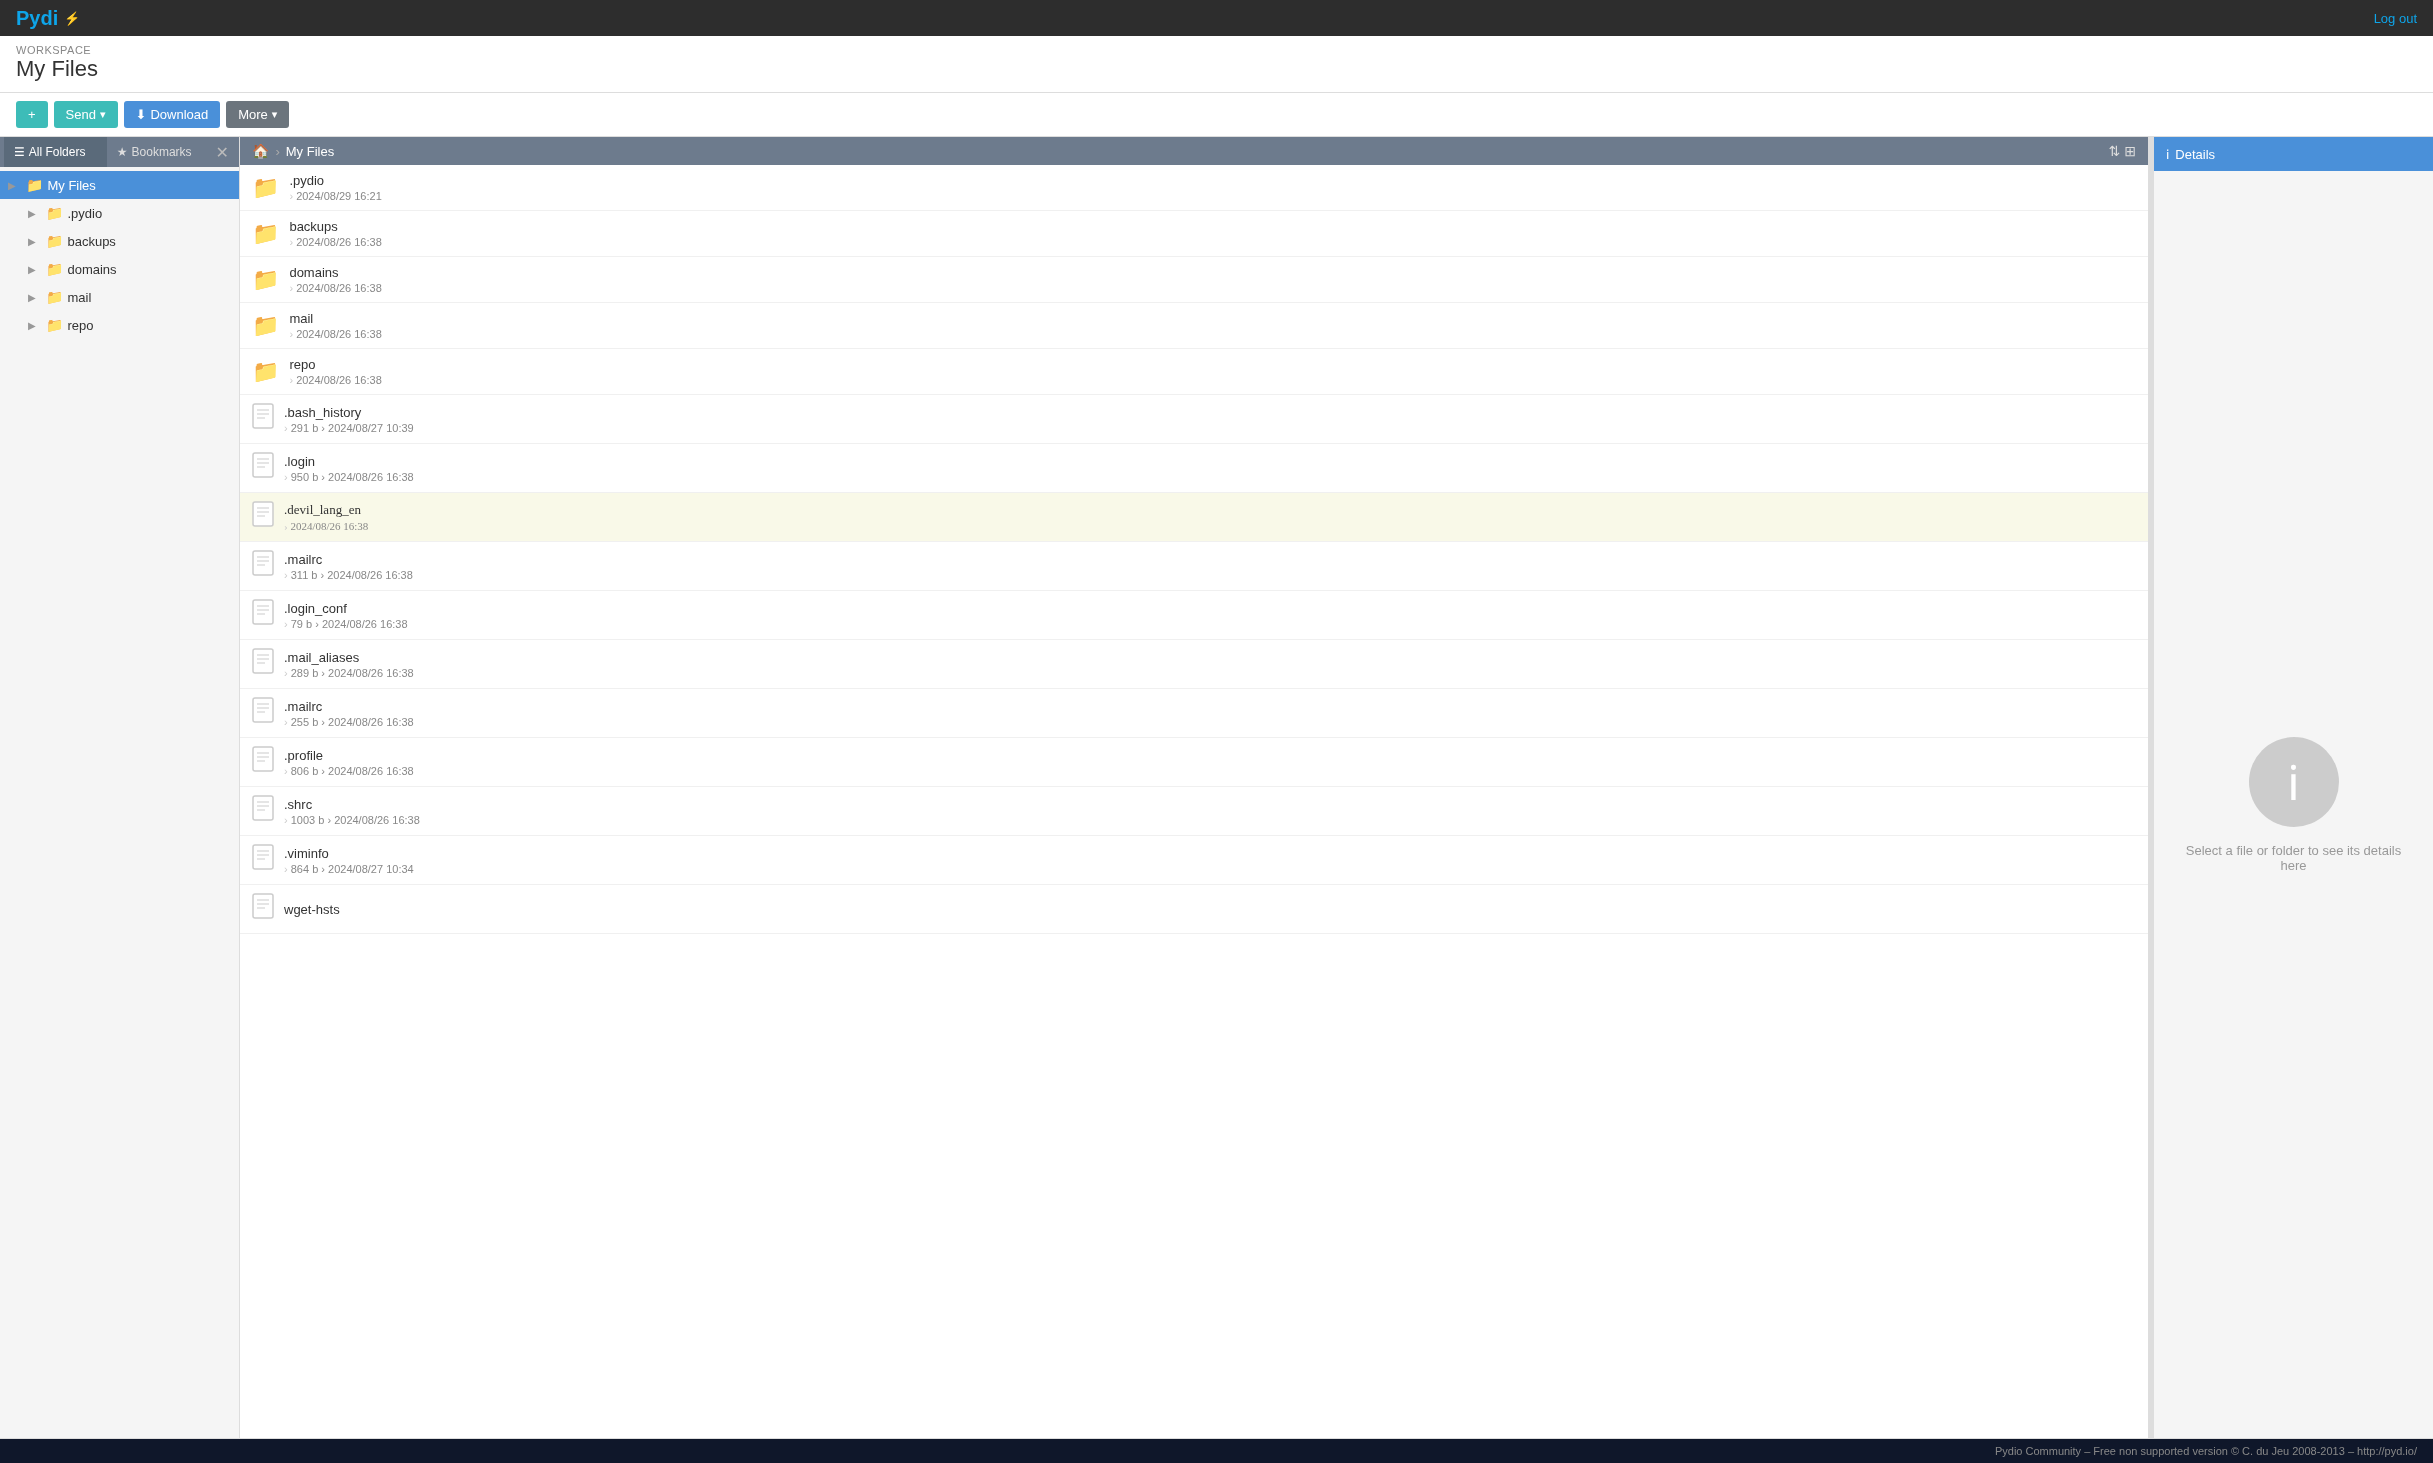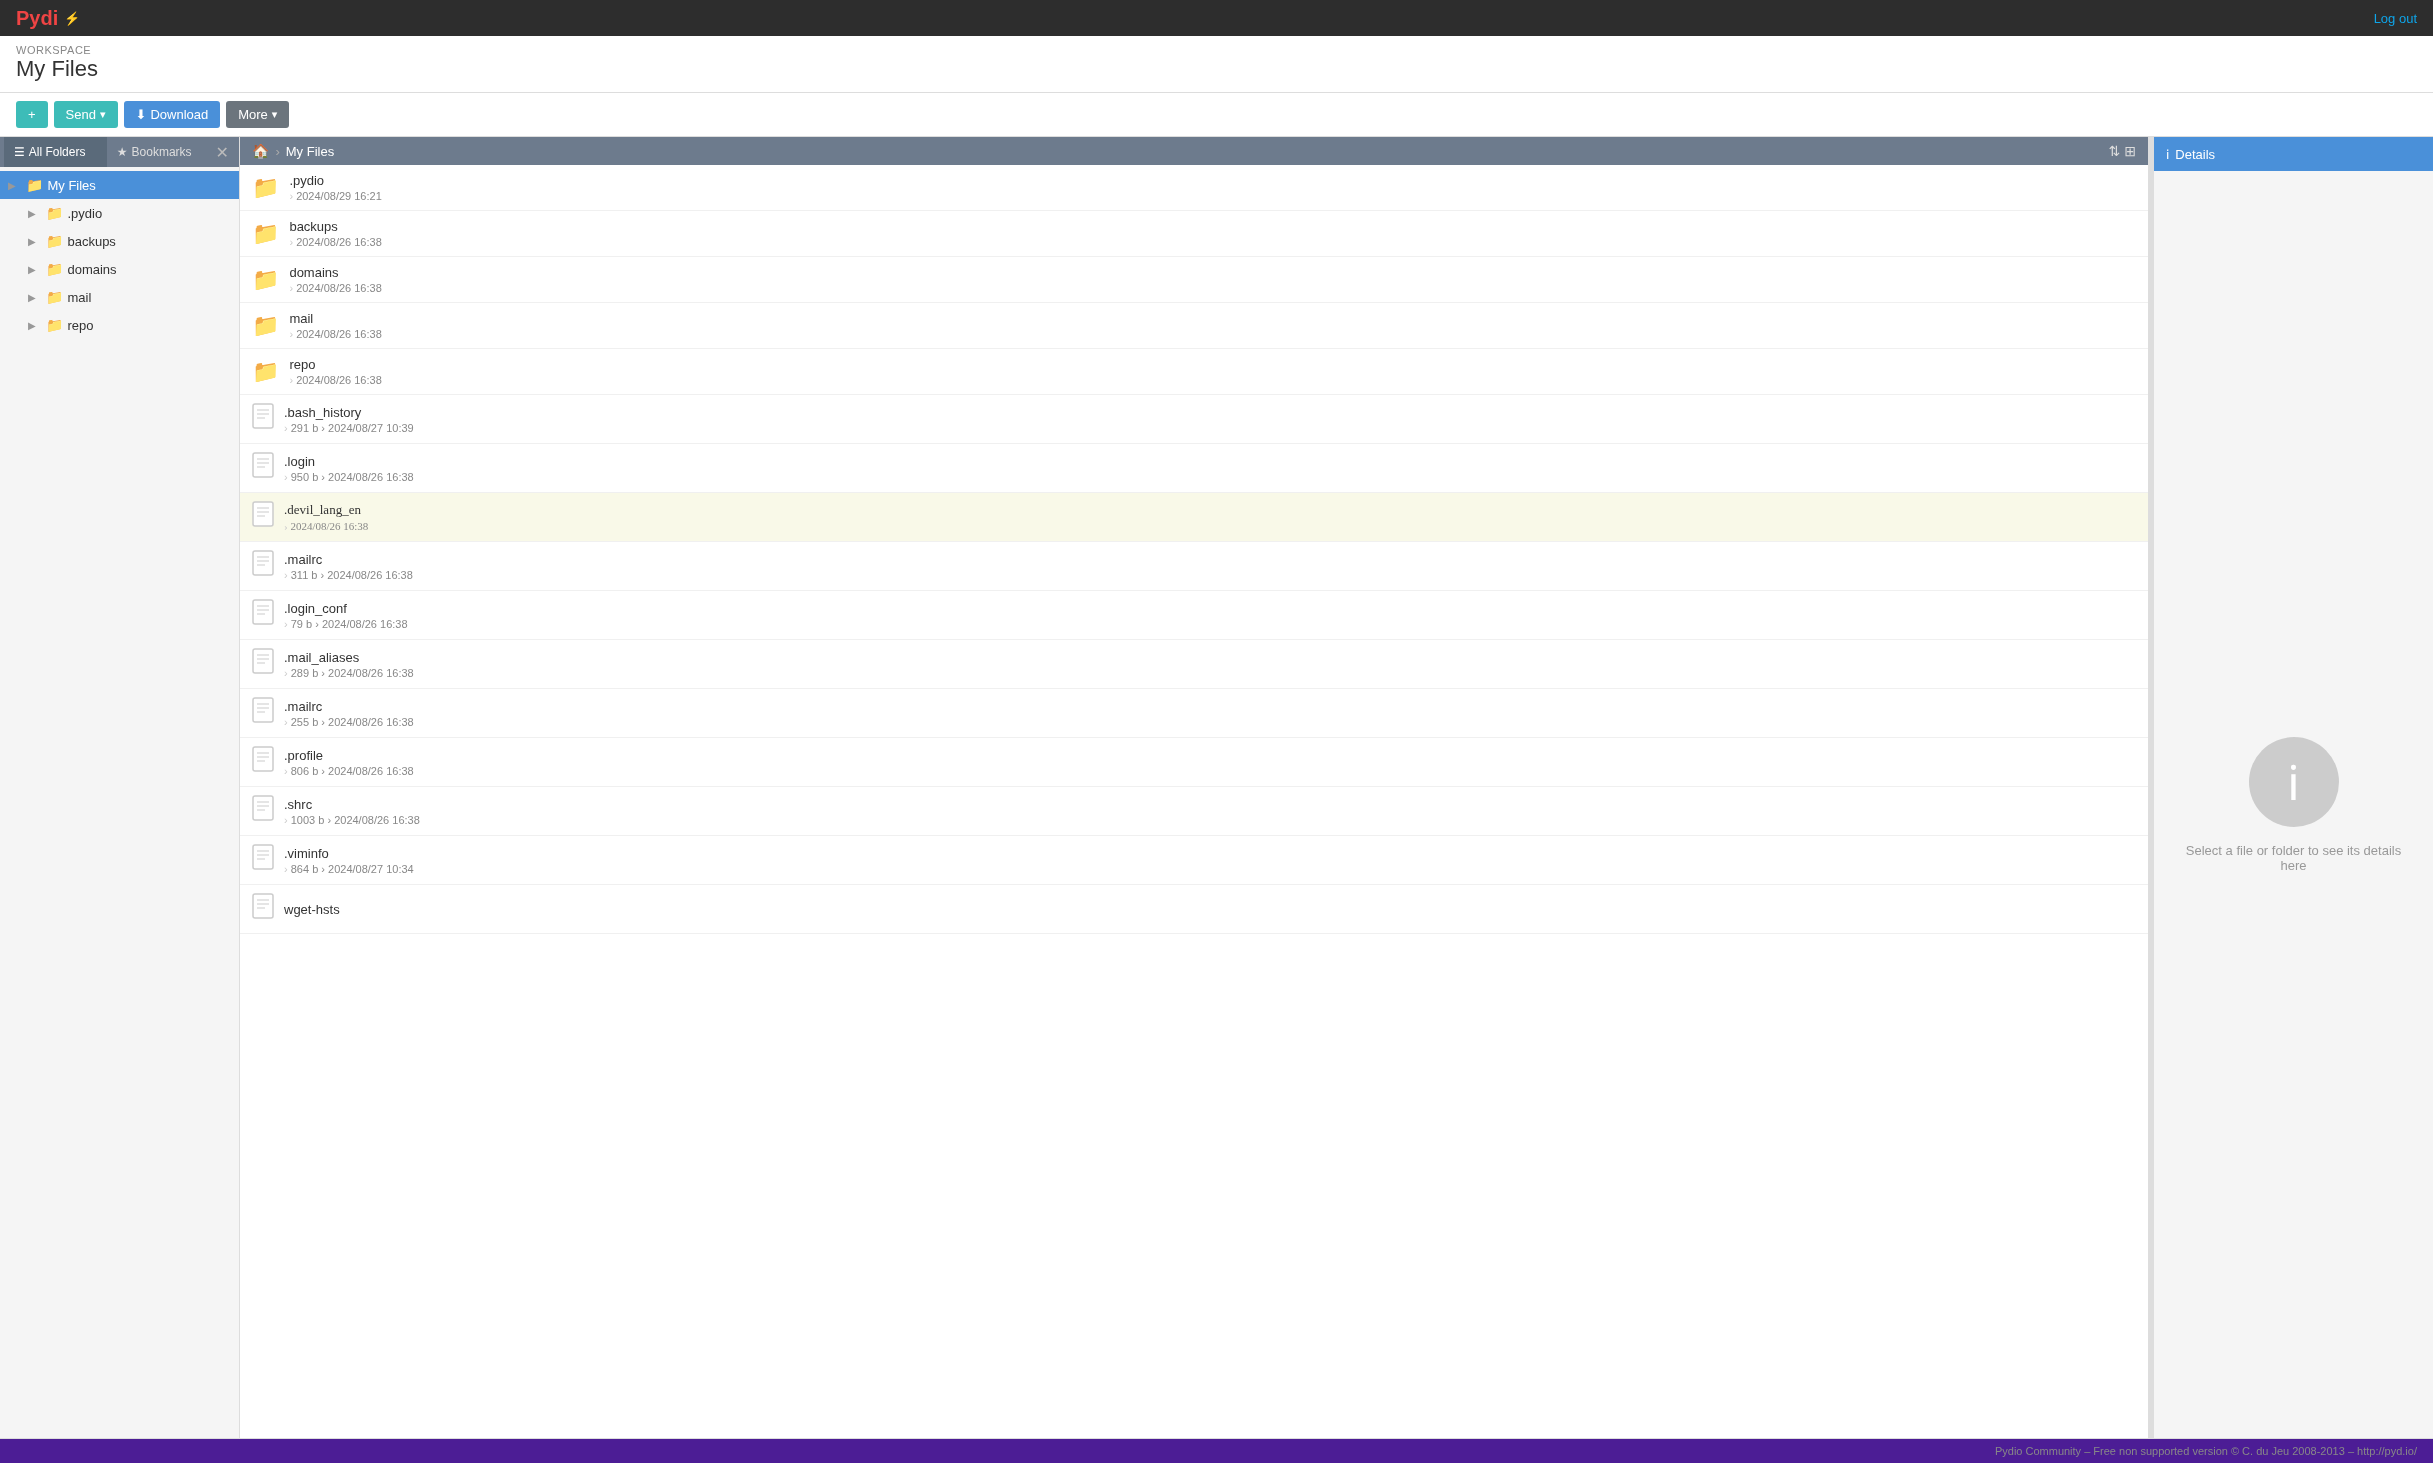--- a/index.html
+++ b/index.html
@@ -192,21 +192,21 @@
       background: #ccc;
       display: flex;
       align-items: center;
       justify-content: center;
       font-size: 48px;
       color: #fff;
     }
 
     
     #footer {
-      background: #4c1d95;
+      background: #0f172a;
       border-top: 1px solid #ddd;
       padding: 6px 16px;
       font-size: 11px;
       color: #888;
       text-align: right;
       flex-shrink: 0;
     }
 
     
     #resize-handle {
@@ -214,21 +214,21 @@
       background: #ddd;
       cursor: col-resize;
       flex-shrink: 0;
     }
   </style>
 </head>
 <body>
 
 <div id="topbar">
   <div id="topbar-logo">
-    <span style="color:#ef4444;font-size:20px;font-weight:bold;">Pydi</span>
+    <span style="color:#0ea5e9;font-size:20px;font-weight:bold;">Pydi</span>
     <span style="color:#4db6e8;">⚡</span>
   </div>
   <button id="logout-button">Log out</button>
 </div>
 
 <div id="workspace-header">
   <div id="workspace-label">Workspace</div>
   <div id="page-title">My Files</div>
 </div>
 

